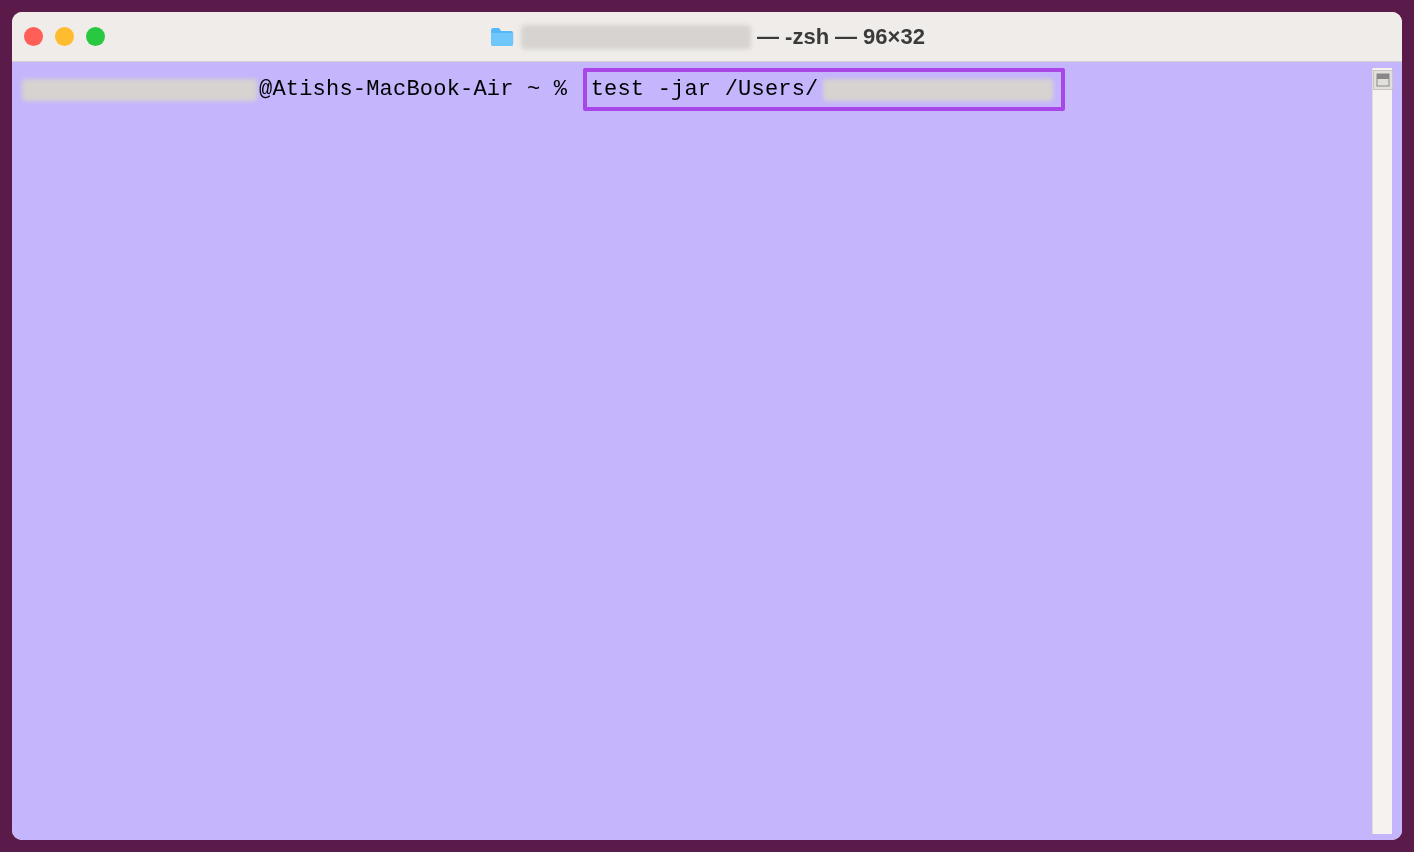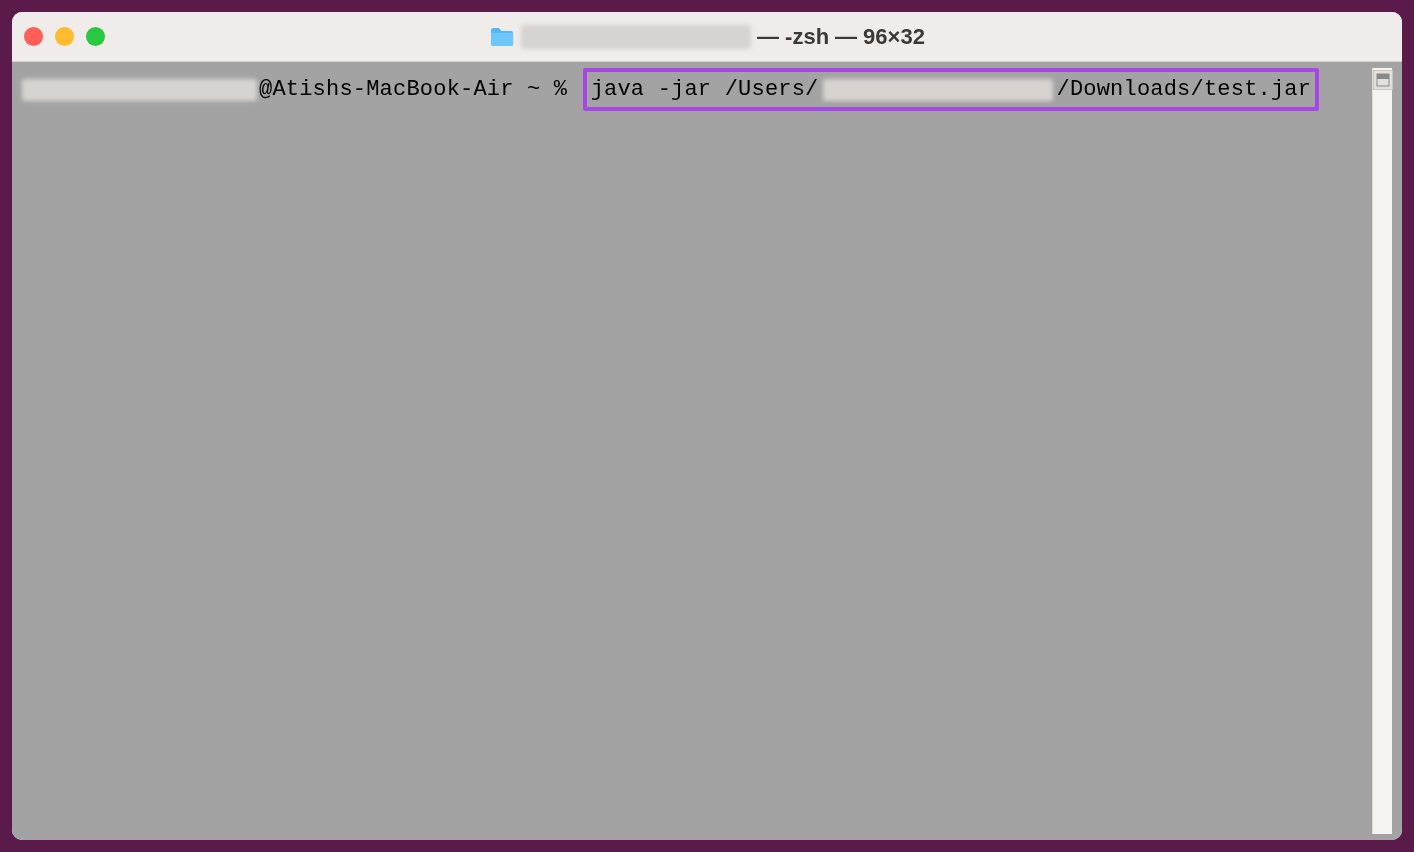--- a/index.html
+++ b/index.html
@@ -66,21 +66,21 @@
     .title-blur {
       display: inline-block;
       width: 230px;
       height: 24px;
       background: #d6d3d0;
       border-radius: 4px;
       filter: blur(2px);
     }
     .terminal-body {
       flex: 1;
-      background: #a3a3a3;
+      background: #c4b5fd;
       position: relative;
       padding: 6px 10px;
       display: flex;
       gap: 28px;
     }
     .terminal-content {
       flex: 1;
       font-size: 22px;
       color: #000;
       line-height: 1.5;
@@ -167,23 +167,22 @@
       <span> — </span>
       <span>96×32</span>
     </div>
   </div>
   <div class="terminal-body">
     <div class="terminal-content">
       <div class="prompt-line">
         <span class="blur-user"></span>
         <span class="prompt-text">@Atishs-MacBook-Air ~ % </span>
         <span class="highlight-box">
-          <span class="prompt-text">java -jar /Users/</span>
+          <span class="prompt-text">test -jar /Users/</span>
           <span class="blur-user2"></span>
-          <span class="prompt-text">/Downloads/test.jar</span>
         </span>
       </div>
     </div>
     <div class="right-scroll">
       <div class="scroll-thumb">
         <svg viewBox="0 0 14 14">
           <rect x="1" y="1" width="12" height="12" fill="none" stroke="#888" stroke-width="1"></rect>
           <rect x="1" y="1" width="12" height="5" fill="#888"></rect>
         </svg>
       </div>

